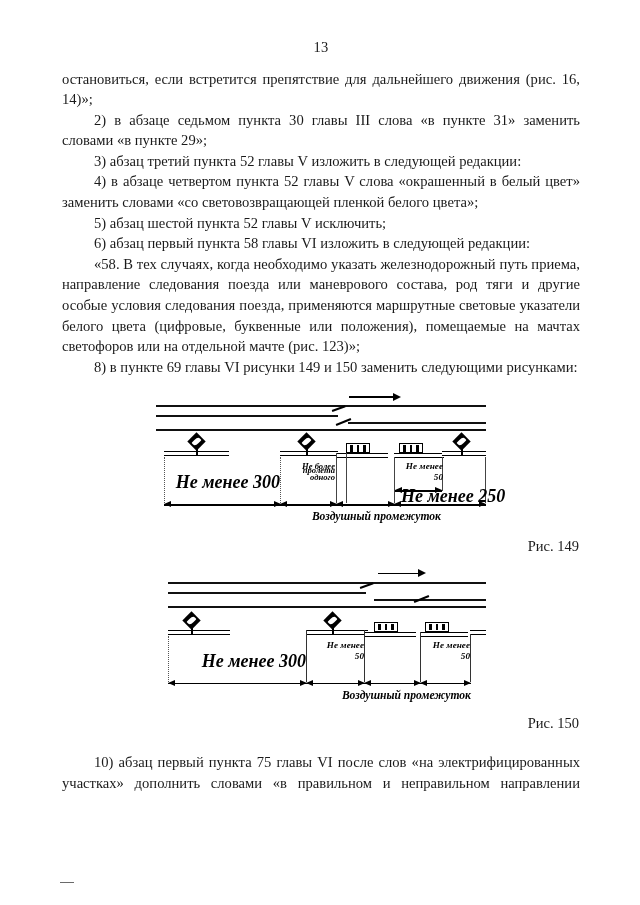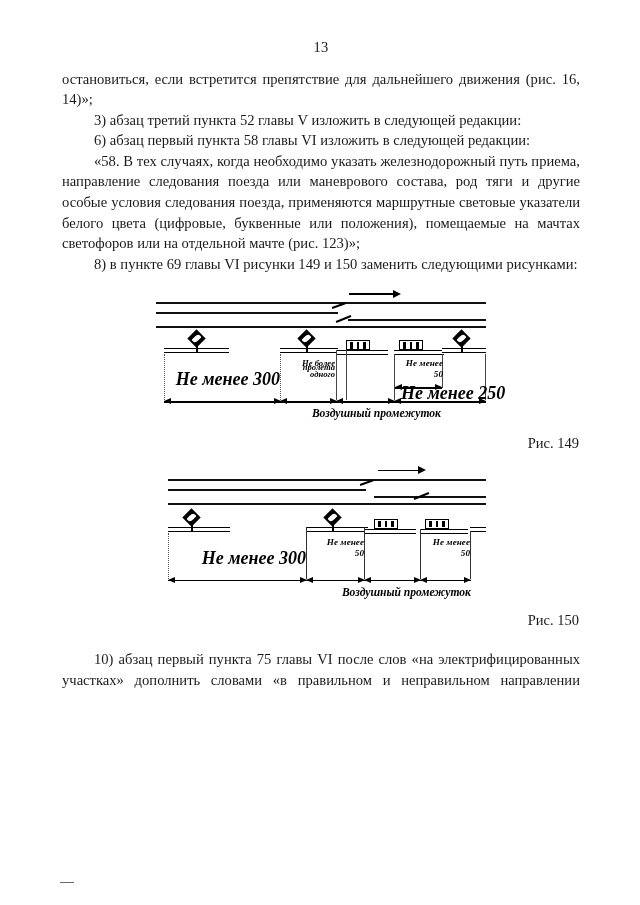--- a/index.html
+++ b/index.html
@@ -197,21 +197,24 @@
 </style>
 </head>
 <body>
 
 <div class="page">
 
   <div class="page-number">13</div>
 
   <div class="body-text">
     <p class="para">остановиться, если встретится препятствие для дальнейшего движения (рис. 16, 14)»;</p>
+    <p class="para indent">2) в абзаце седьмом пункта 30 главы III слова «в пункте 31» заменить словами «в пункте 29»;</p>
     <p class="para indent">3) абзац третий пункта 52 главы V изложить в следующей редакции:</p>
+    <p class="para indent">4) в абзаце четвертом пункта 52 главы V слова «окрашенный в белый цвет» заменить словами «со световозвращающей пленкой белого цвета»;</p>
+    <p class="para indent">5) абзац шестой пункта 52 главы V исключить;</p>
     <p class="para indent">6) абзац первый пункта 58 главы VI изложить в следующей редакции:</p>
     <p class="para indent">«58. В тех случаях, когда необходимо указать железнодорожный путь приема, направление следования поезда или маневрового состава, род тяги и другие особые условия следования поезда, применяются маршрутные световые указатели белого цвета (цифровые, буквенные или положения), помещаемые на мачтах светофоров или на отдельной мачте (рис. 123)»;</p>
     <p class="para indent">8) в пункте 69 главы VI рисунки 149 и 150 заменить следующими рисунками:</p>
   </div>
 
   <div class="figure-block" style="margin-top:14px;">
     <div class="diagram" style="width:330px;height:140px;">
 
       <div class="dir-arrow" style="left:193px; top:1px; width:52px;">
         <div class="shaft" style="width:45px;"></div>

